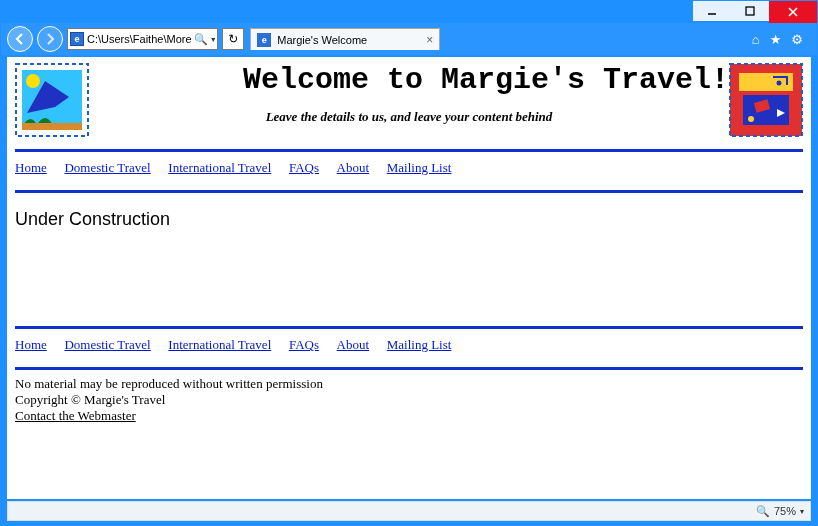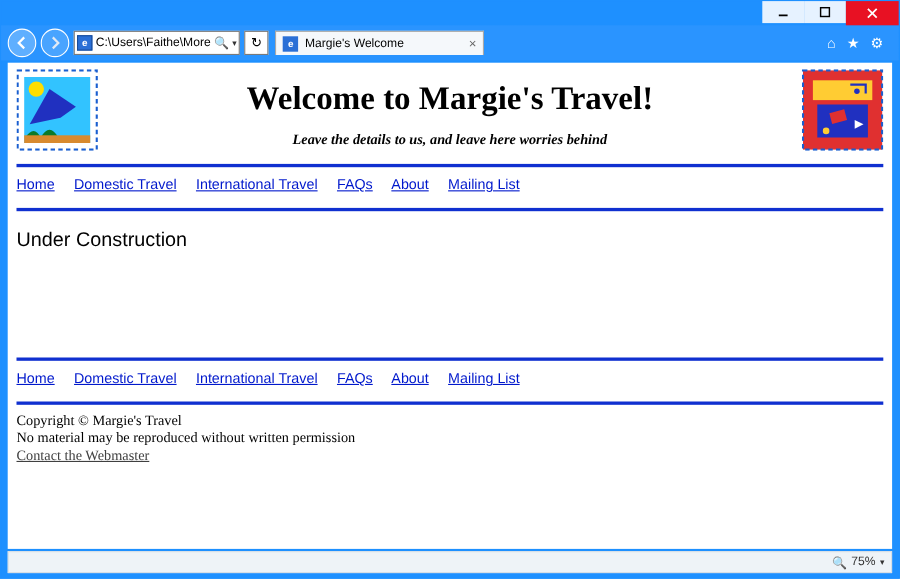--- a/index.html
+++ b/index.html
@@ -29,28 +29,28 @@
   .tab .favicon { width:14px; height:14px; background:#2a6fd6; color:#fff; display:flex; align-items:center; justify-content:center; font-size:9px; font-weight:bold;}
   .tab .close { margin-left:auto; color:#666; font-size:12px; }
   .ie-icons { margin-left:auto; display:flex; gap:10px; padding-right:8px; }
   .ie-icons span { color:#fff; font-size:13px; }
 
   .content-frame { position:absolute; left:6px; right:6px; top:56px; bottom:26px; background:#fff; overflow:auto; }
   .page { padding:6px 8px 4px 8px; font-family: Verdana, Geneva, sans-serif; color:#000;}
   .header-row { display:flex; align-items:flex-start; }
   .stamp { width:74px; height:74px; }
   .center-head { flex:1; text-align:center; }
-  .center-head h1 { margin:10px 0 12px 0; font-family:Liberation Serif, serif; font-weight:bold; font-size:30px; }
+  .center-head h1 { margin:0 0 12px 0; font-family:Liberation Mono, monospace; font-weight:bold; font-size:30px;text-align:right; }
   .center-head .tagline { font-family:"Times New Roman",serif; font-style:italic; font-weight:bold; font-size:13px; }
   hr.blue { border:none; border-top:3px solid #1030d0; margin:12px 0 6px 0;}
   .navlinks { font-size:13px; padding:2px 0; }
-  .navlinks a { color:#0018cc; text-decoration:underline; margin-right:14px; }
+  .navlinks a { color:#0018cc; text-decoration:underline; margin-right:14px;font-family:Liberation Serif, serif; }
   .body-text { font-size:18px; margin:16px 0 4px 0; }
   .footer { font-family:"Times New Roman",serif; font-size:13px; margin-top:4px;}
-  .footer a { color:#404040; text-decoration:underline;margin-top:20px;}
+  .footer a { color:#000000; text-decoration:underline;margin-top:20px;}
 
   .statusbar { position:absolute; left:6px; right:6px; bottom:4px; height:20px; background:#eef3f7; border:1px solid #d8dfe5; display:flex; align-items:center; justify-content:flex-end; font-size:11px; padding:0 6px; gap:4px; color:#333;}
   .statusbar .zoom-icn { font-size:11px; }
   .statusbar .caret { font-size:8px; }
 
   .stamp-left svg, .stamp-right svg { width:74px; height:74px; }
 </style>
 </head>
 <body>
 
@@ -118,21 +118,21 @@
             <rect x="7" y="7" width="60" height="60" fill="#32c3ff"></rect>
             <circle cx="18" cy="18" r="7" fill="#ffde00"></circle>
             <path d="M12 50 L30 18 L54 34 L40 44 Z" fill="#2030c0"></path>
             <path d="M8 62 Q16 50 22 62" fill="#0b7a2a"></path>
             <path d="M22 62 Q30 48 38 62" fill="#0b7a2a"></path>
             <rect x="7" y="60" width="60" height="7" fill="#d88a2e"></rect>
           </svg>
         </div>
         <div class="center-head">
           <h1>Welcome to Margie's Travel!</h1>
-          <div class="tagline">Leave the details to us, and leave here worries behind</div>
+          <div class="tagline">Leave the details to us, and leave your content behind</div>
         </div>
         <div class="stamp stamp-right">
           <svg viewBox="0 0 74 74">
             <rect x="1" y="1" width="72" height="72" fill="#e03030" stroke="#1a5fd0" stroke-width="2" stroke-dasharray="4 3"></rect>
             <rect x="10" y="10" width="54" height="18" fill="#ffcc33"></rect>
             <path d="M44 14 L58 14 L58 22" fill="none" stroke="#2030c0" stroke-width="2"></path>
             <circle cx="50" cy="20" r="2.5" fill="#2030c0"></circle>
             <rect x="14" y="32" width="46" height="30" fill="#2030c0"></rect>
             <rect x="26" y="38" width="14" height="10" fill="#e03030" transform="rotate(-15 33 43)"></rect>
             <polygon points="48,46 56,50 48,54" fill="#fff"></polygon>
@@ -161,22 +161,22 @@
         <a href="#">Home</a>
         <a href="#">Domestic Travel</a>
         <a href="#">International Travel</a>
         <a href="#">FAQs</a>
         <a href="#">About</a>
         <a href="#">Mailing List</a>
       </div>
       <hr class="blue">
 
       <div class="footer">
+        <div>No material may be reproduced without written permission</div>
         <div>Copyright © Margie's Travel</div>
-        <div>No material may be reproduced without written permission</div>
         <a href="#">Contact the Webmaster</a>
       </div>
     </div>
   </div>
 
   <div class="statusbar">
     <span class="zoom-icn">🔍</span>
     <span>75%</span>
     <span class="caret">▾</span>
   </div>

